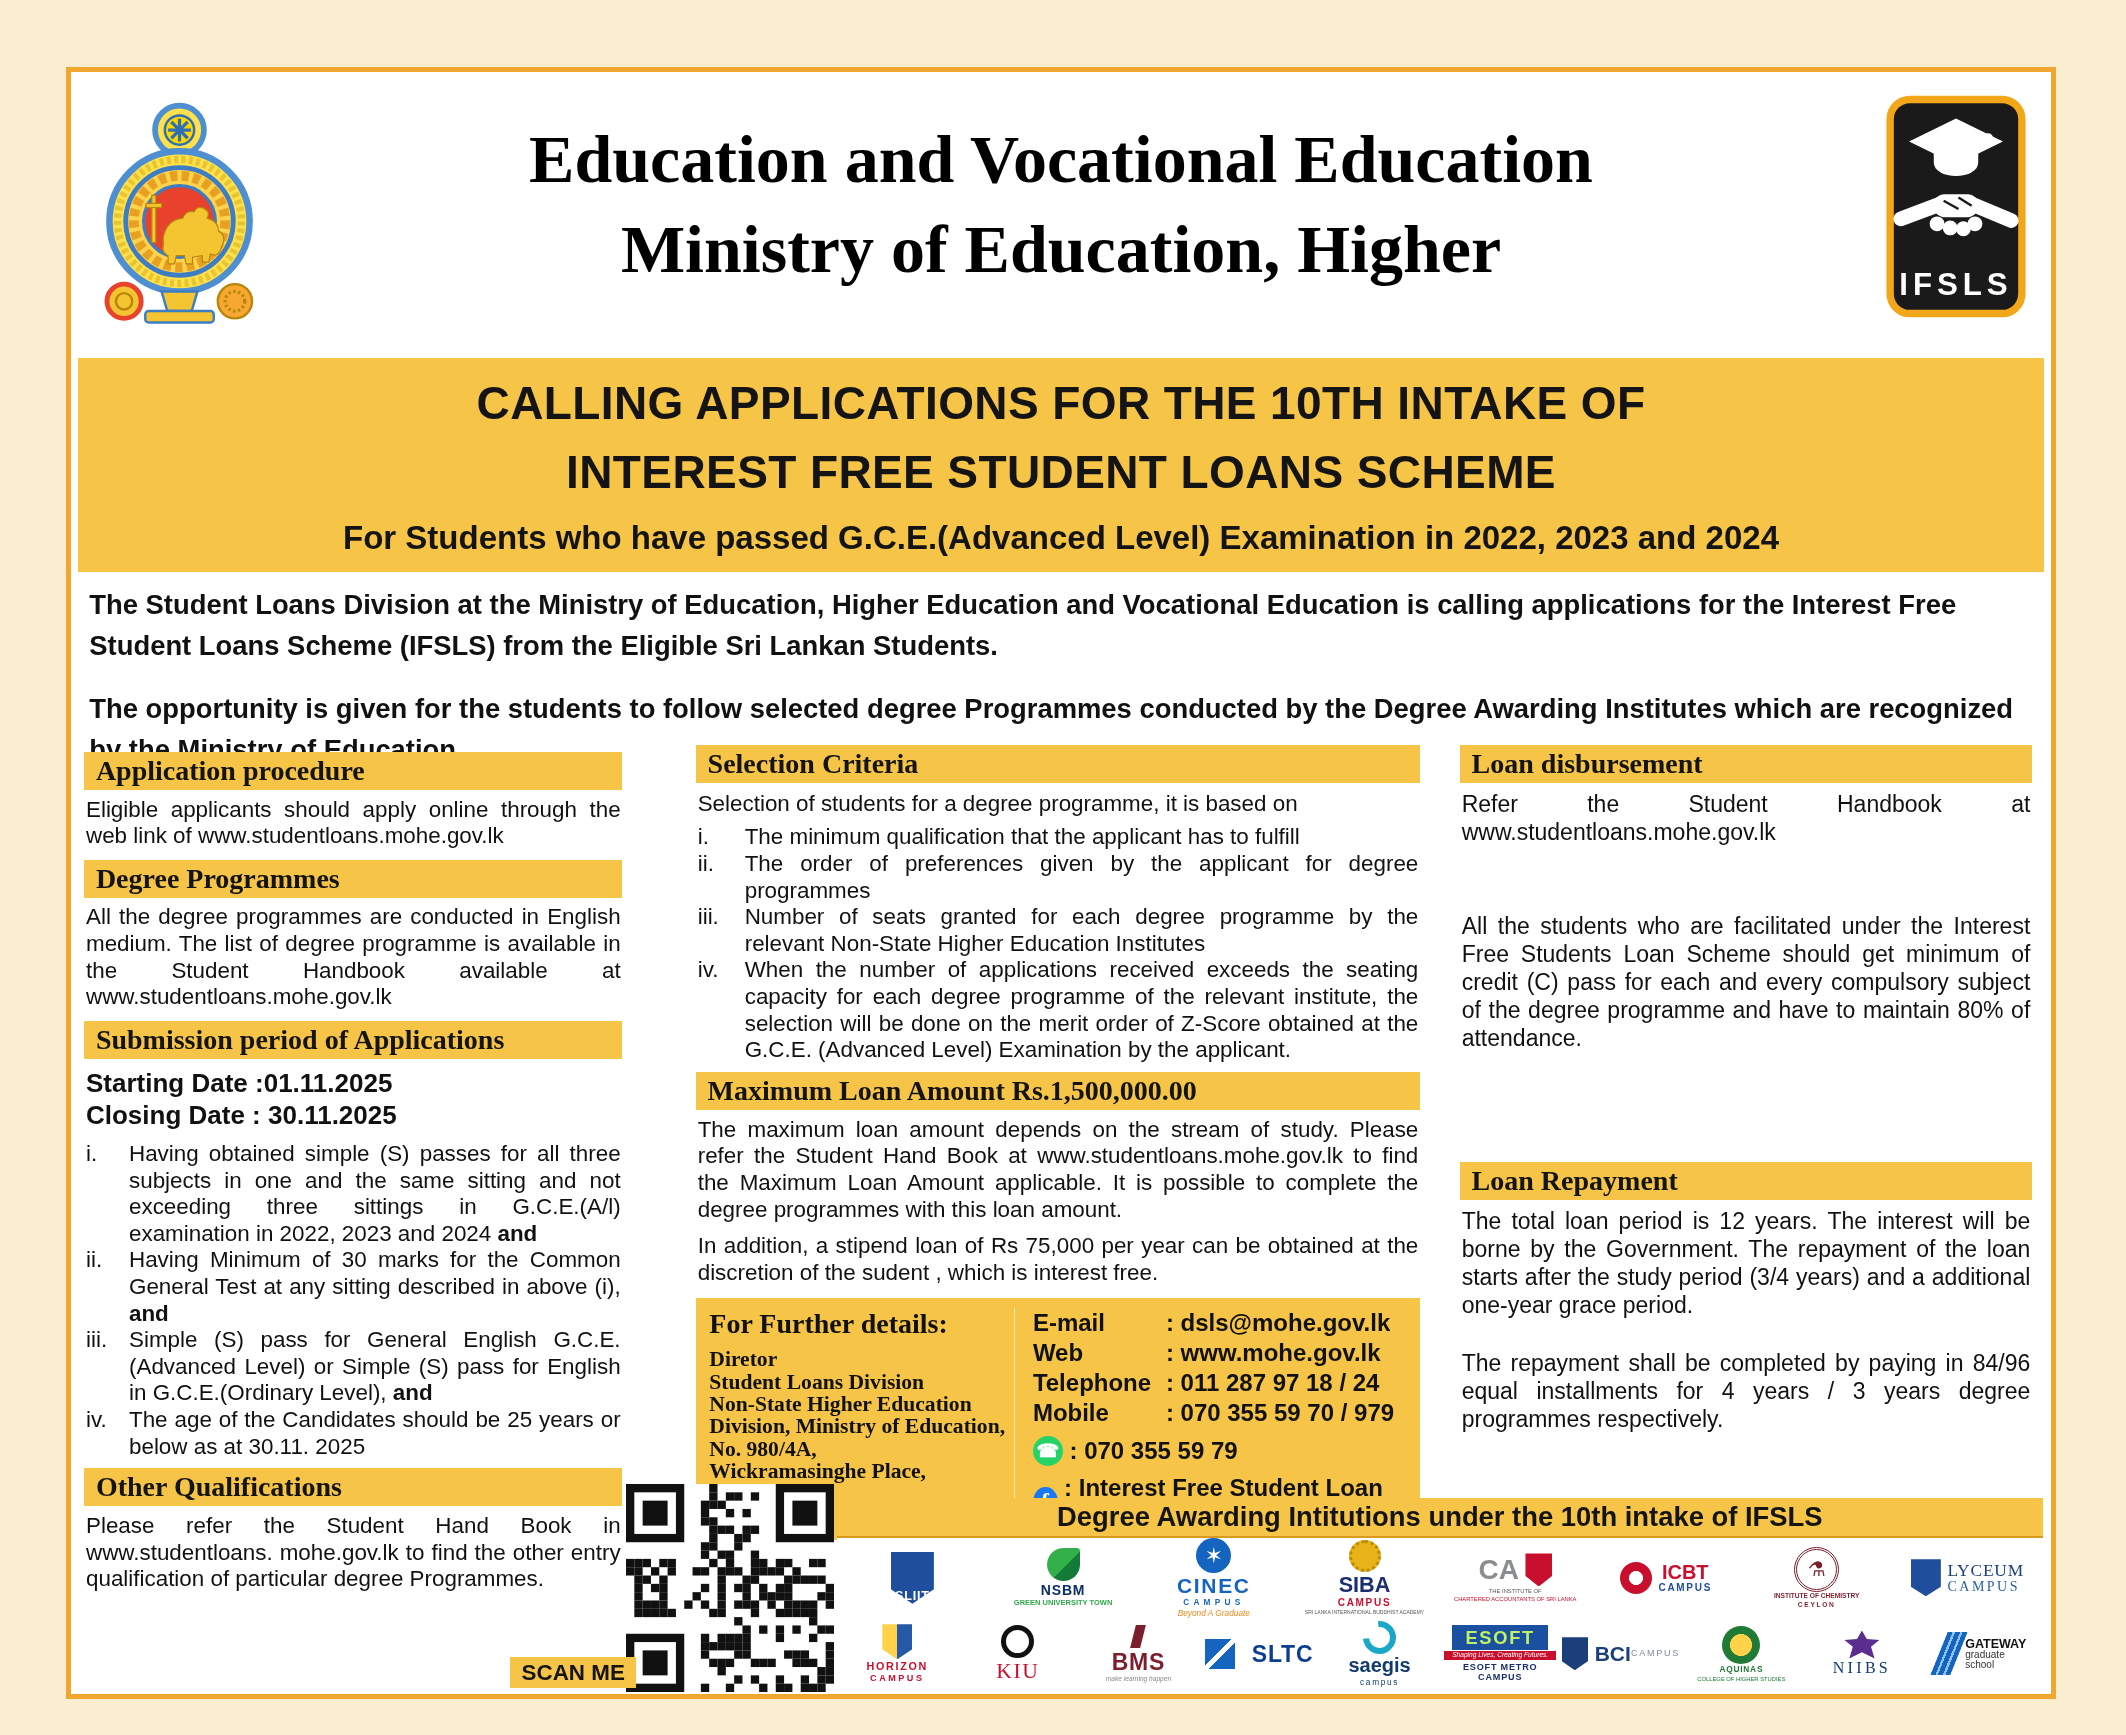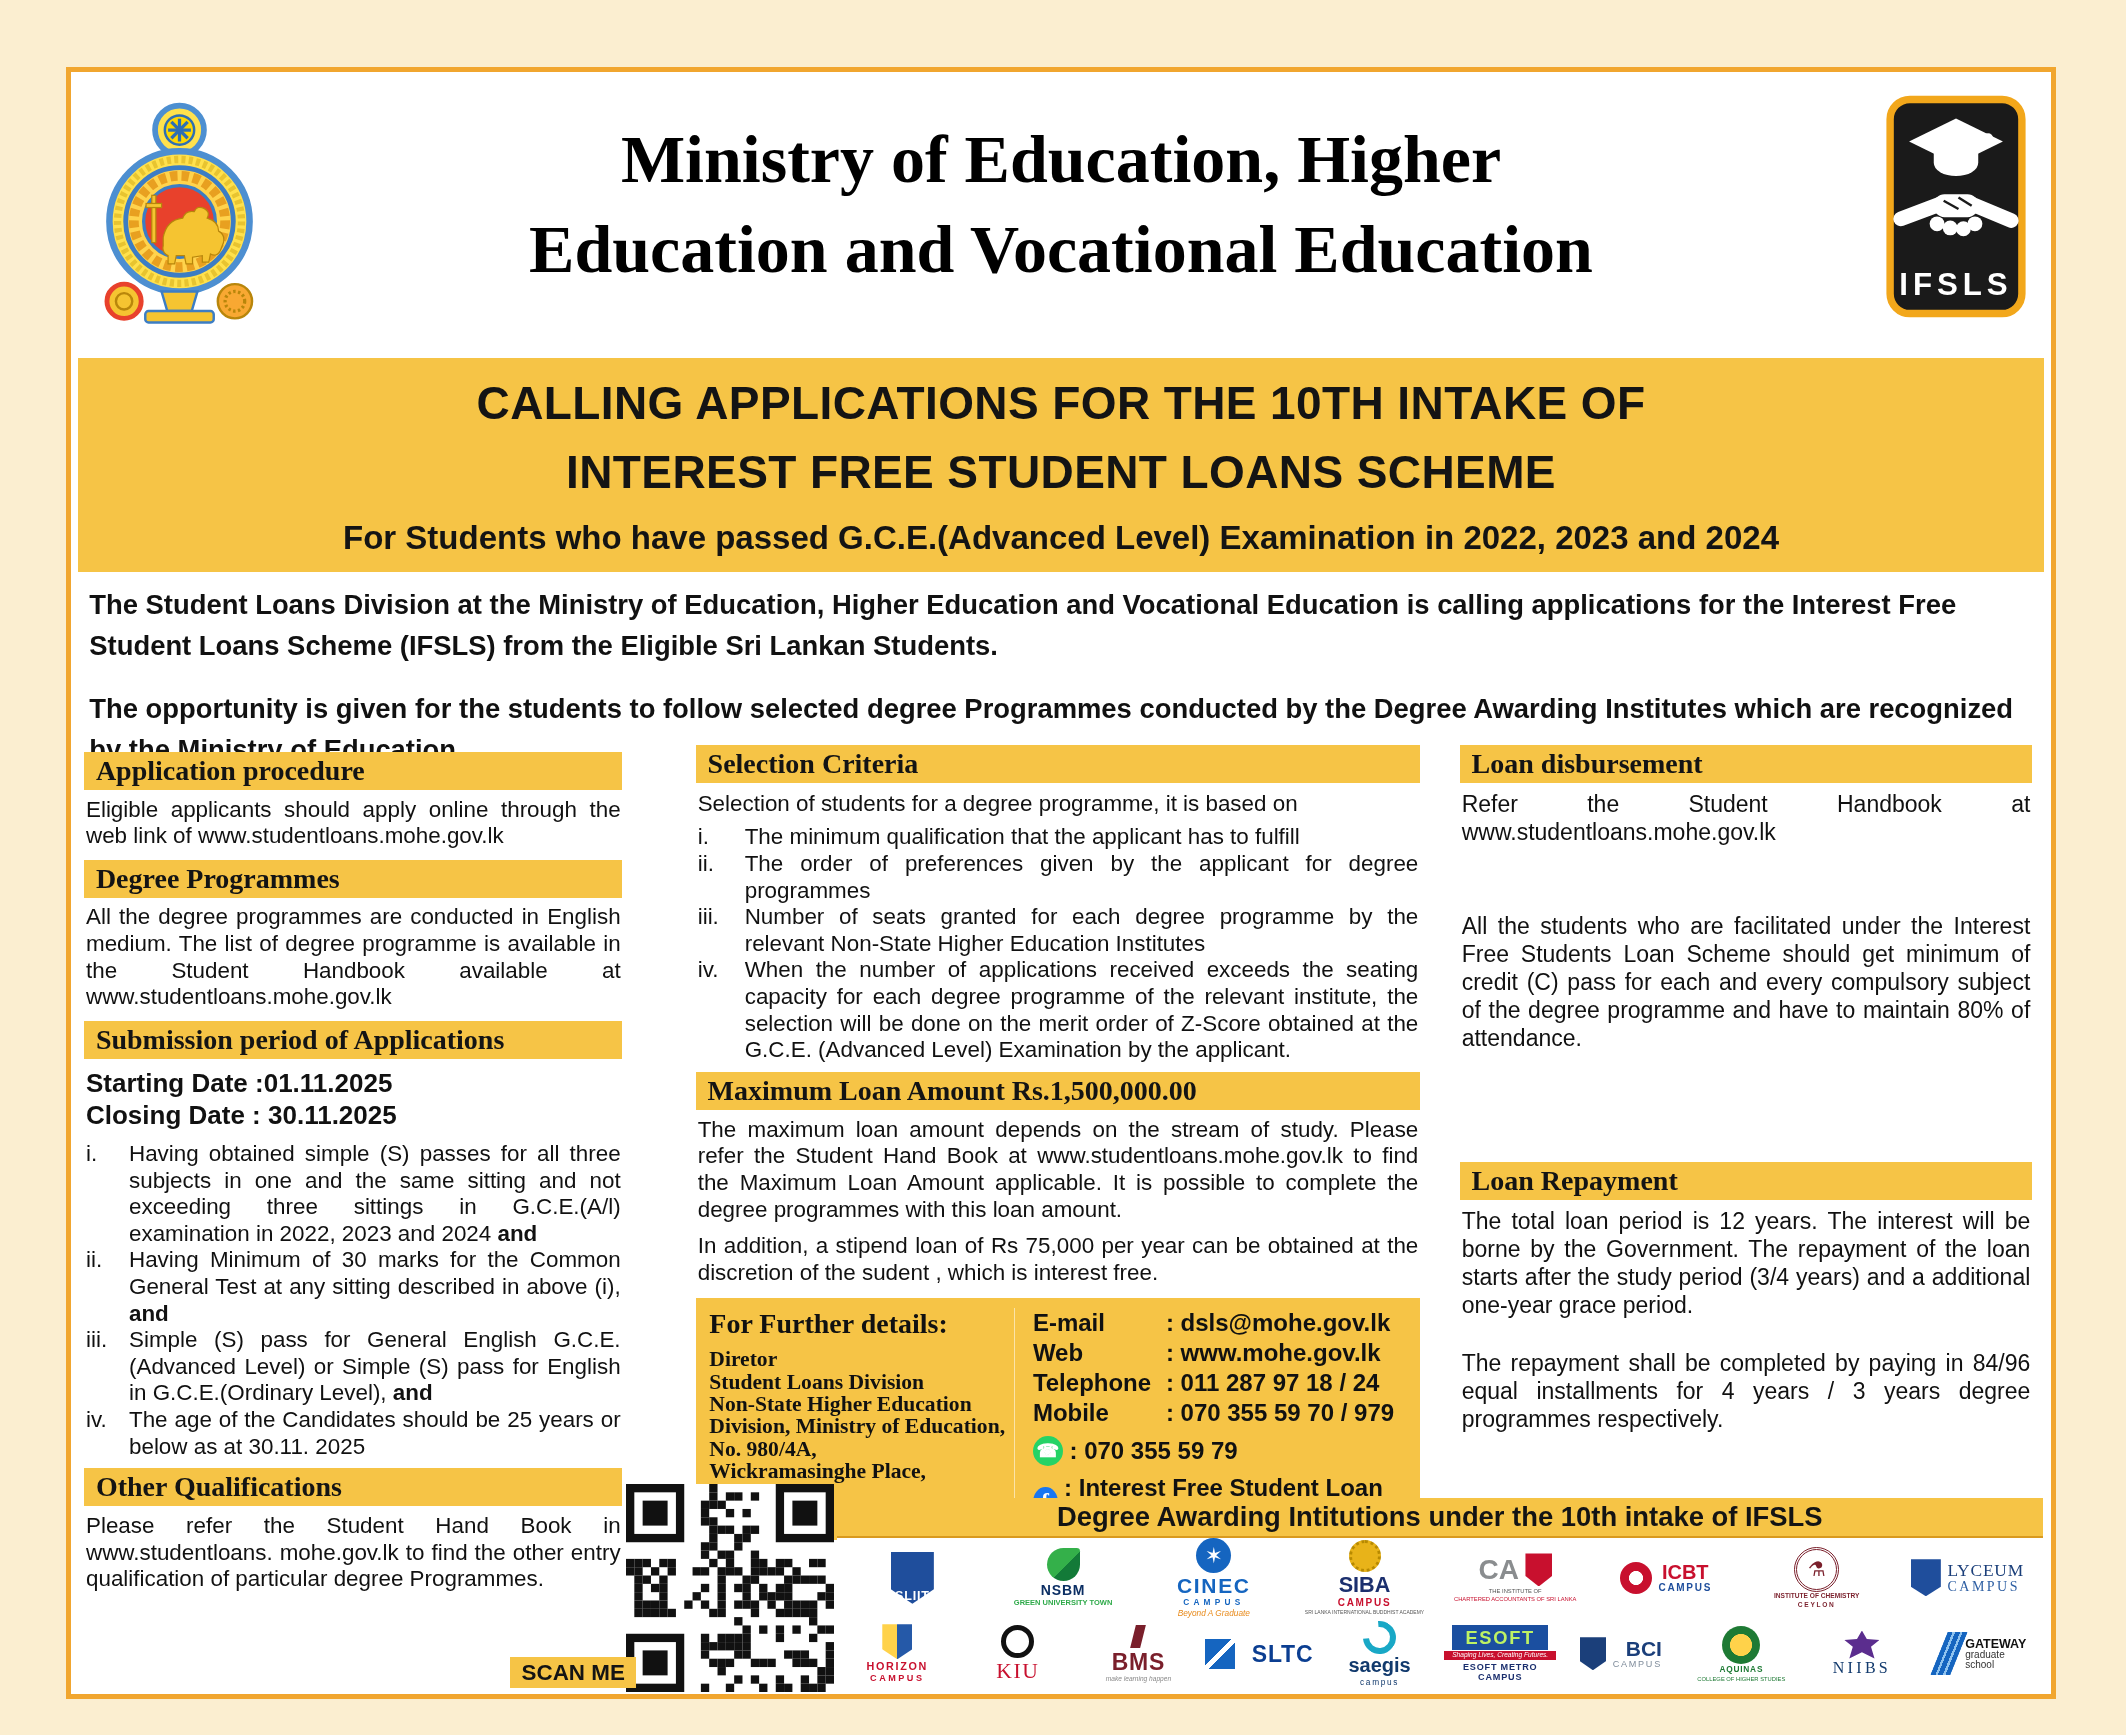--- a/index.html
+++ b/index.html
@@ -120,21 +120,21 @@
   .lg-saegis .lgi{width:33px;height:33px;border:6.6px solid #19a8c6;border-left-color:transparent;
      border-radius:50%;transform:rotate(40deg);box-sizing:border-box;}
   .lg-saegis .l1{color:#123a6d;font-weight:700;font-size:20px;}
   .lg-saegis .l2{color:#123a6d;font-size:8.3px;letter-spacing:1.7px;}
   .lg-esoft .l1{background:#1b4fa0;color:#bef264;font-weight:800;font-size:18.3px;padding:2.5px 13.3px;letter-spacing:1.7px;}
   .lg-esoft .l2{background:#c8102e;color:#fff;font-size:6.6px;padding:0.8px 8.3px;font-style:italic;}
   .lg-esoft .l3{color:#1b2f6e;font-weight:800;font-size:9.1px;letter-spacing:0.8px;margin-top:1.7px;}
   .lg-bci{flex-direction:row;gap:6.6px;flex-wrap:wrap;align-content:center;}
   .lg-bci .lgi{width:26.6px;height:33px;background:#1b3f7a;
      clip-path:polygon(0 0,100% 0,100% 72%,50% 100%,0 72%);}
-  .lg-bci .tw3{display:flex;flex-direction:column;align-items:flex-end;}
+  .lg-bci .tw3{display:flex;flex-direction:row;align-items:center;}
   .lg-bci .l1{color:#1b3f7a;font-weight:800;font-size:21px;}
   .lg-bci .l2{color:#7f8c9b;font-size:9.1px;letter-spacing:1.7px;}
   .lg-aquinas .lgi{width:38px;height:38px;border-radius:50%;background:radial-gradient(#ffd24a 40%,#1e7a34 42%);}
   .lg-aquinas .l1{color:#1e7a34;font-weight:800;font-size:8.3px;letter-spacing:0.8px;}
   .lg-aquinas .l2{color:#1e7a34;font-size:5.8px;}
   .lg-niibs .lgi{width:35px;height:28px;background:#5b2d8e;
      clip-path:polygon(50% 0,64% 30%,100% 34%,76% 58%,86% 100%,50% 78%,14% 100%,24% 58%,0 34%,36% 30%);}
   .lg-niibs .l1{color:#123a6d;font-family:"Liberation Serif",serif;font-size:16px;letter-spacing:3.3px;}
   .lg-gateway{flex-direction:row;gap:6.6px;flex-wrap:wrap;align-content:center;}
   .lg-gateway .lgi{width:20px;height:43px;background:repeating-linear-gradient(90deg,#1565c0 0 5px,#8fc3ef 5px 7.5px);
@@ -170,22 +170,22 @@
     </g>
     <path d="M78,238 h44 l-7,24 h-30 z" fill="#f5c431" stroke="#3c7dc4" stroke-width="3"></path>
     <rect x="58" y="262" width="84" height="14" rx="4" fill="#f5c431" stroke="#3c7dc4" stroke-width="3"></rect>
     <circle cx="32" cy="250" r="21" fill="#f5c431" stroke="#e8412c" stroke-width="6"></circle>
     <circle cx="32" cy="250" r="10" fill="none" stroke="#b8860b" stroke-width="3"></circle>
     <circle cx="168" cy="250" r="21" fill="#f8a832" stroke="#b8860b" stroke-width="3"></circle>
     <circle cx="168" cy="250" r="12" fill="none" stroke="#b8860b" stroke-width="4" stroke-dasharray="3 3"></circle>
   </svg>
 
   <div class="title">
+    <div>Education and Vocational Education</div>
     <div>Ministry of Education, Higher</div>
-    <div>Education and Vocational Education</div>
   </div>
 
   <svg class="ifsls" viewBox="0 0 170 270">
     <rect x="5" y="5" width="160" height="260" rx="24" fill="#1a1a1a" stroke="#f2a71b" stroke-width="9"></rect>
     <polygon points="85,28 142,56 85,84 28,56" fill="#fff"></polygon>
     <path d="M58,70 v12 a27,16 0 0 0 54,0 v-12 z" fill="#fff"></path>
     <line x1="85" y1="56" x2="122" y2="50" stroke="#fff" stroke-width="5"></line>
     <circle cx="124" cy="52" r="6" fill="#fff"></circle>
     <g stroke="#fff" stroke-width="18" stroke-linecap="round" fill="none">
       <path d="M18,150 L66,132"></path>

